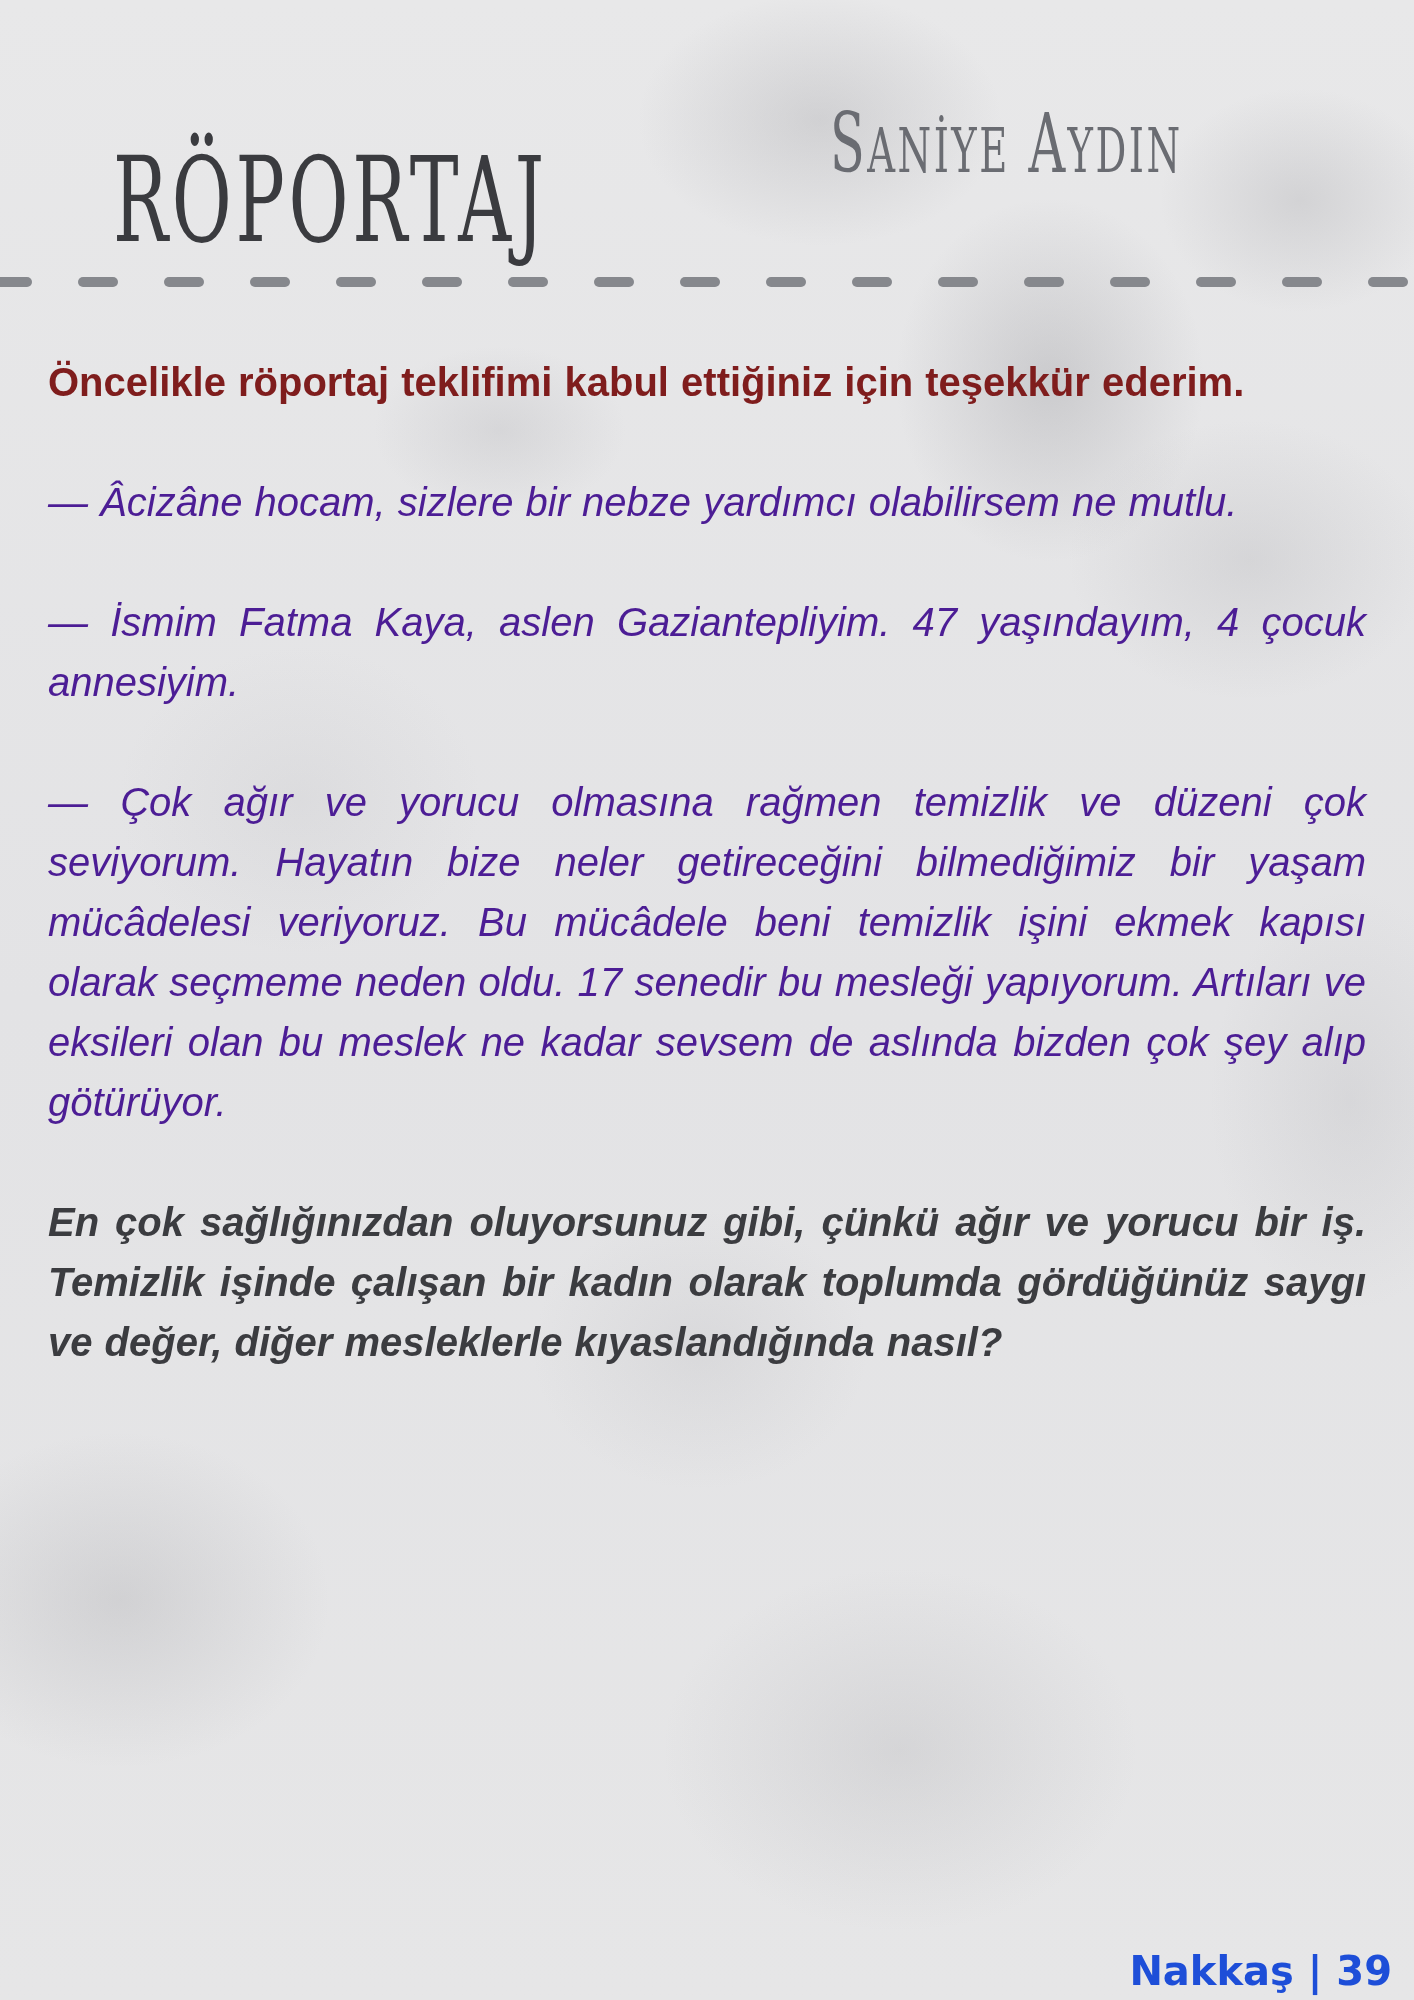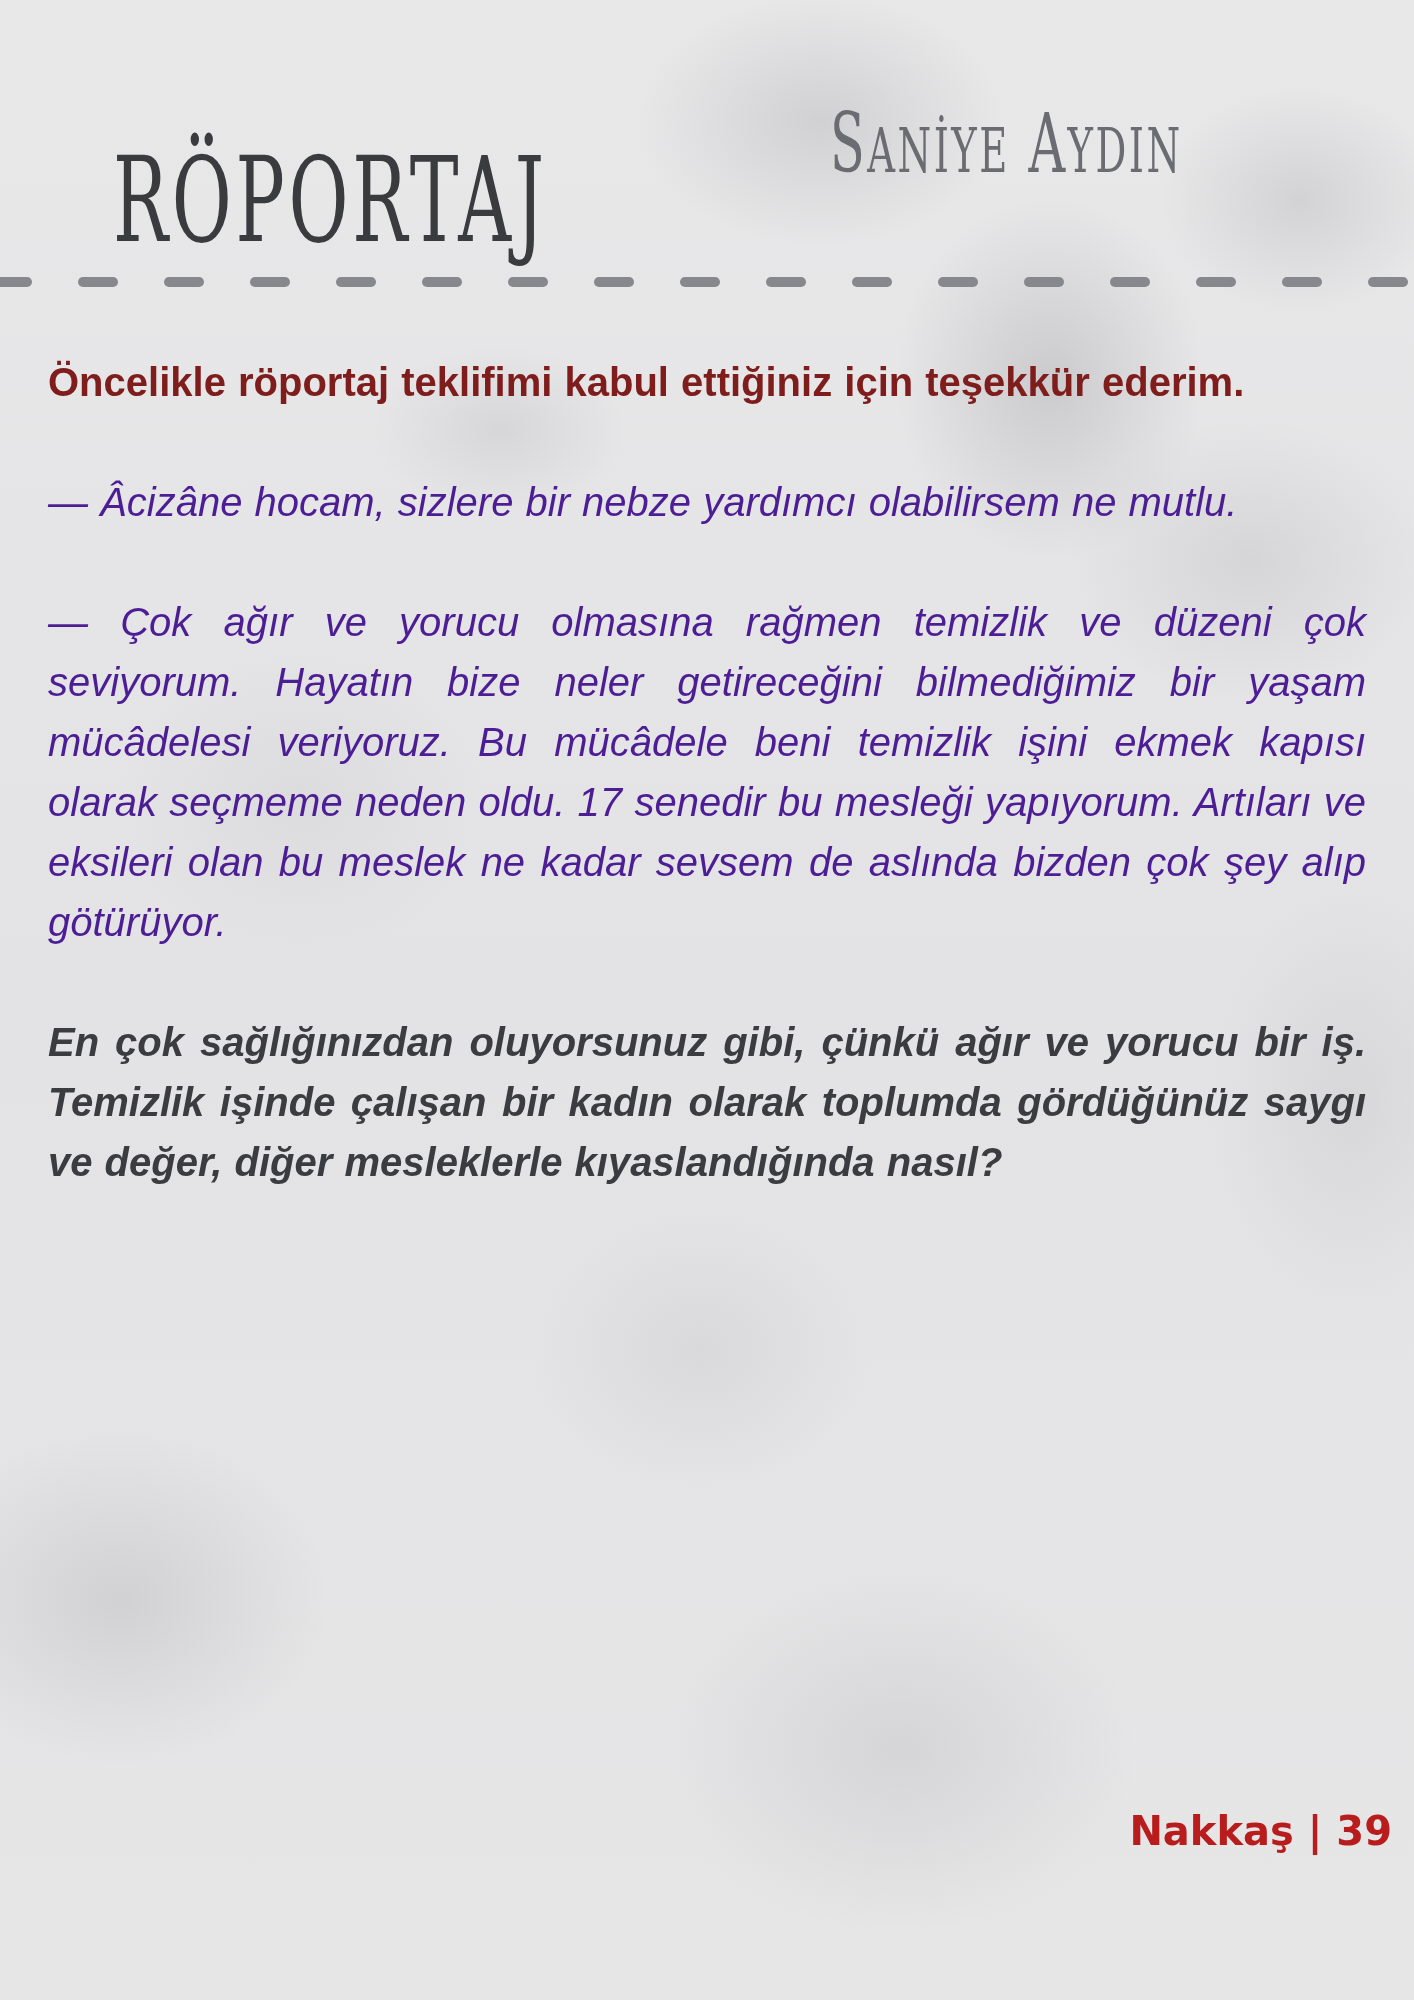--- a/index.html
+++ b/index.html
@@ -108,25 +108,25 @@
       color: #4c1d95;
     }
     .q-italic {
       font-weight: bold;
       font-style: italic;
       color: #3b3c40;
     }
     .footer {
       position: absolute;
       right: 22px;
-      top: 1808px;
+      top: 1948px;
       font-family: "DejaVu Sans", sans-serif;
       font-weight: bold;
       font-size: 40px;
-      color: #b91c1c;
+      color: #1d4ed8;
       white-space: nowrap;
     }
   </style>
 </head>
 <body>
 
 <div class="bg"></div>
 
 <div class="page">
 
@@ -150,19 +150,20 @@
     <span class="dash"></span>
     <span class="dash"></span>
     <span class="dash"></span>
     <span class="dash"></span>
     <span class="dash"></span>
   </div>
 
   <div class="content">
     <p class="para q">Öncelikle röportaj teklifimi kabul ettiğiniz için teşekkür ederim.</p>
     <p class="para a">— Âcizâne hocam, sizlere bir nebze yardımcı olabilirsem ne mutlu.</p>
+    <p class="para a">— İsmim Fatma Kaya, aslen Gaziantepliyim. 47 yaşındayım, 4 çocuk annesiyim.</p>
     <p class="para a">— Çok ağır ve yorucu olmasına rağmen temizlik ve düzeni çok seviyorum. Hayatın bize neler getireceğini bilmediğimiz bir yaşam mücâdelesi veriyoruz. Bu mücâdele beni temizlik işini ekmek kapısı olarak seçmeme neden oldu. 17 senedir bu mesleği yapıyorum. Artıları ve eksileri olan bu meslek ne kadar sevsem de aslında bizden çok şey alıp götürüyor.</p>
     <p class="para q-italic">En çok sağlığınızdan oluyorsunuz gibi, çünkü ağır ve yorucu bir iş. Temizlik işinde çalışan bir kadın olarak toplumda gördüğünüz saygı ve değer, diğer mesleklerle kıyaslandığında nasıl?</p>
   </div>
 
   <div class="footer">Nakkaş | 39</div>
 
 </div>
 
 </body></html>

